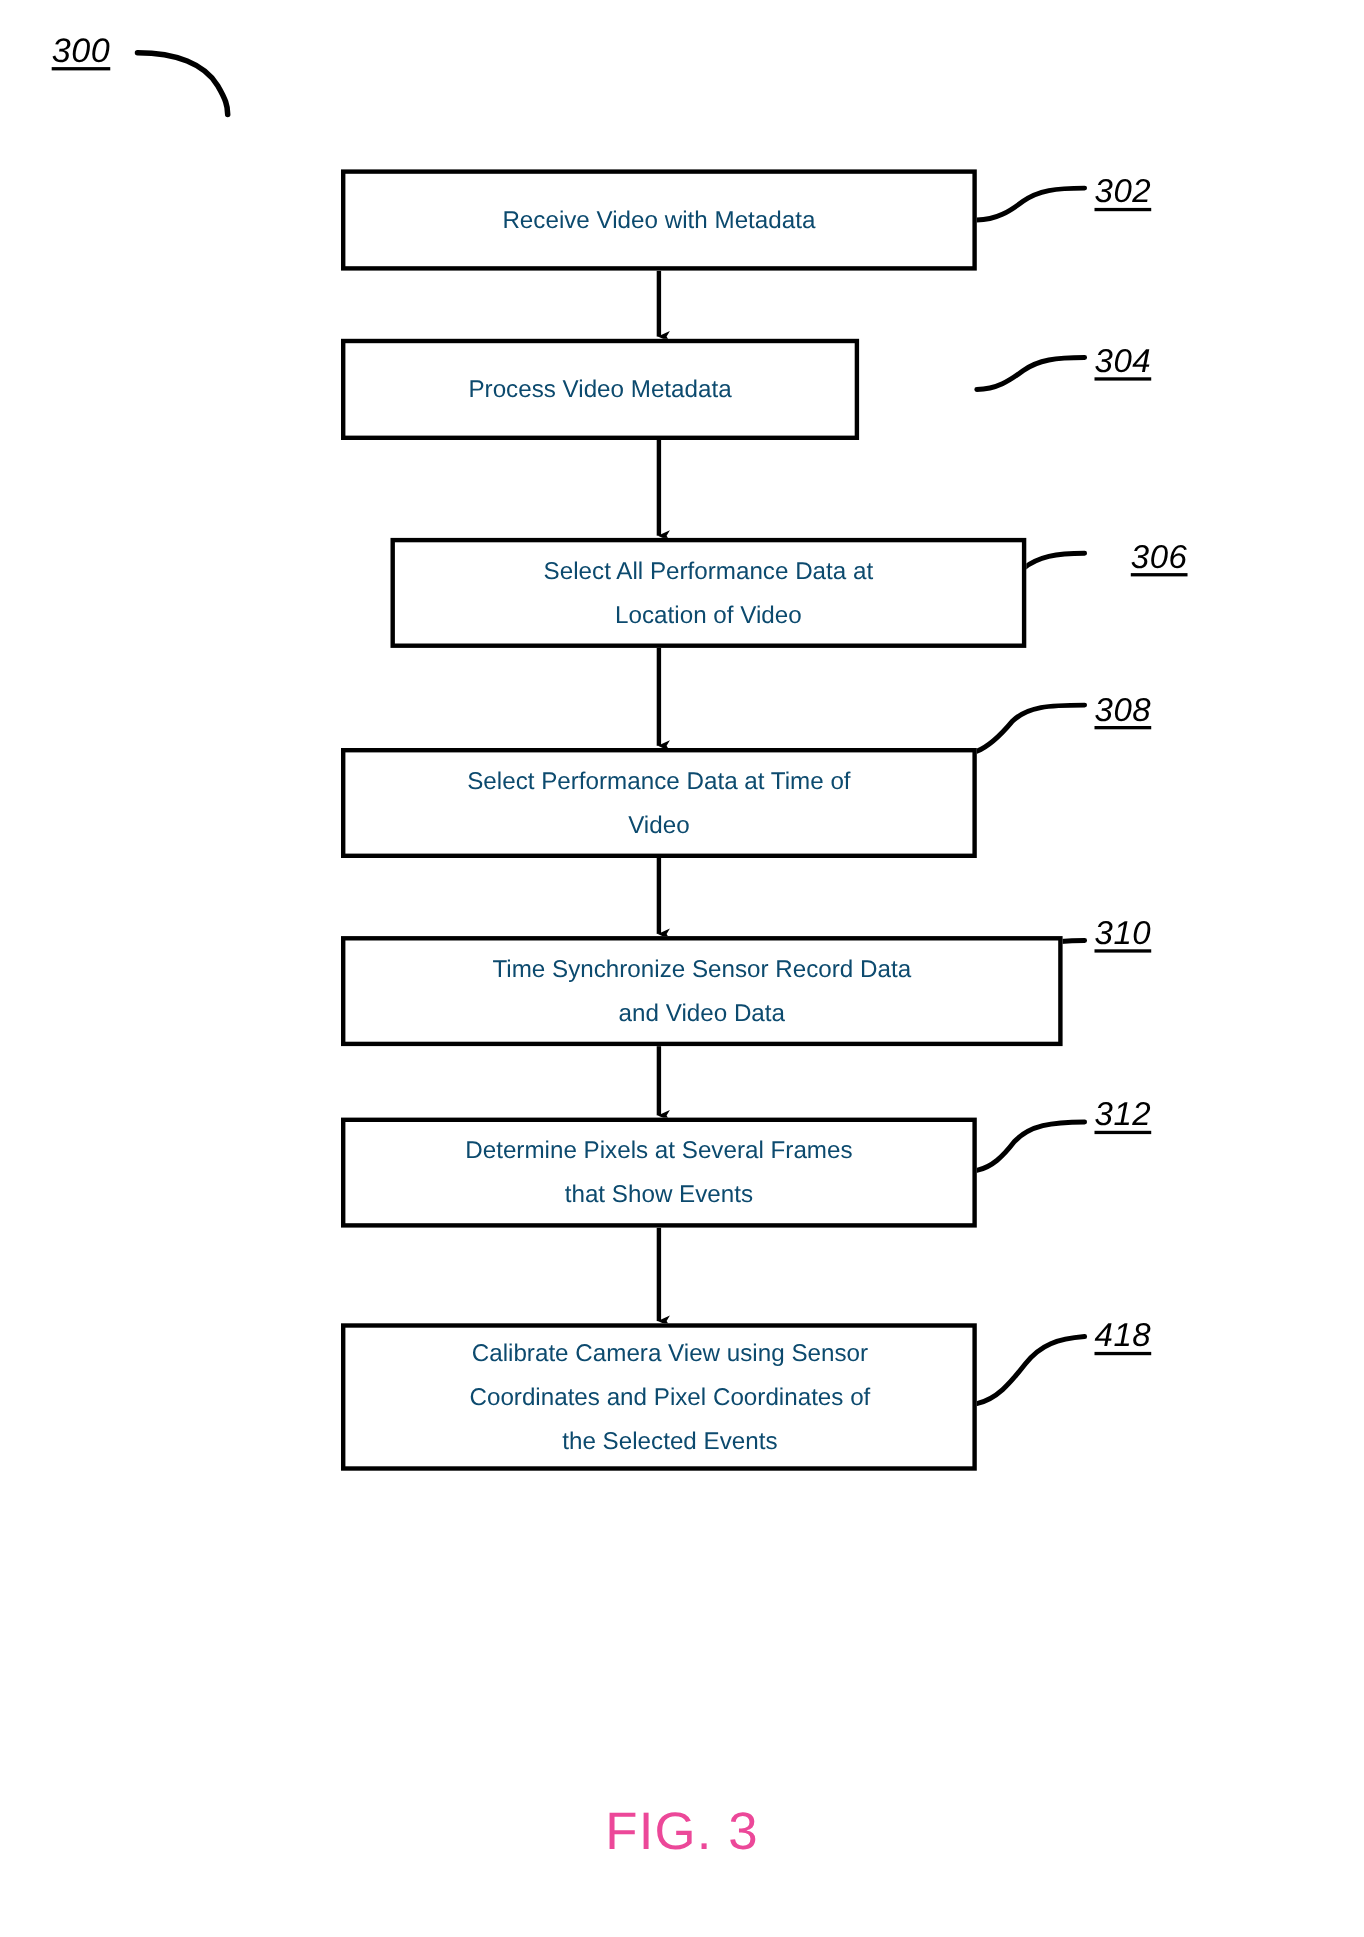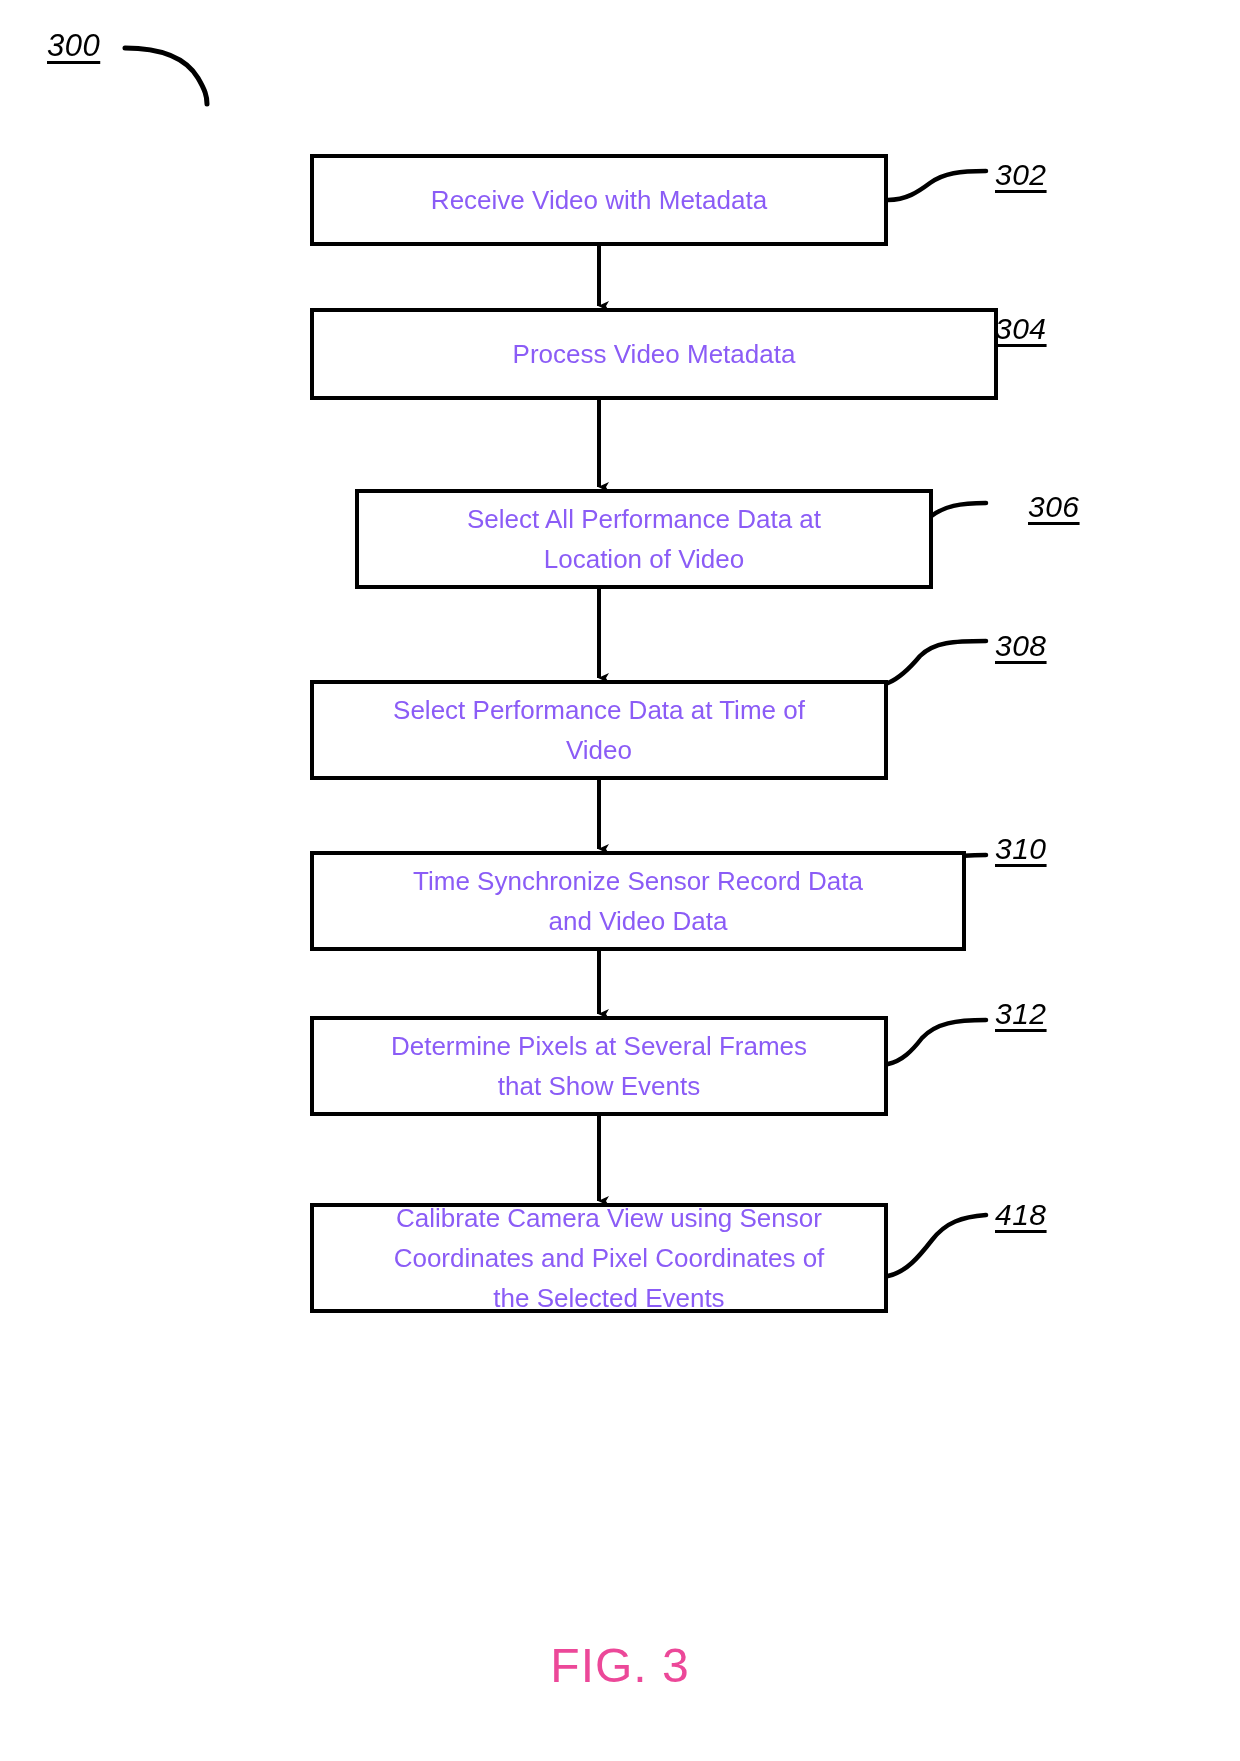--- a/index.html
+++ b/index.html
@@ -50,26 +50,26 @@
   .flow-box {
     position: absolute;
     box-sizing: border-box;
     border: 4px solid #000000;
     background: #ffffff;
     display: flex;
     align-items: center;
     justify-content: center;
   }
   .flow-box-label {
-    font-size: 26px;
+    font-size: 22px;
     line-height: 40px;
     text-align: center;
     white-space: pre-line;
     padding: 0 6px;
-    color: #8b5cf6;
+    color: #0c4a6e;
   }
   
   .ref-num {
     position: absolute;
     font-style: italic;
     font-size: 30px;
     font-weight: 400;
     letter-spacing: 0.5px;
     text-decoration: underline;
     text-underline-offset: 5px;
@@ -120,40 +120,40 @@
         <path d="M 888,1276 C 906,1272 918,1258 932,1240 C 946,1222 962,1217 986,1215" fill="none" stroke="#000000" stroke-width="4.5" stroke-linecap="round"></path>
       </g>
   </svg>
 
   <div class="fig-id" id="fig-id-300">300</div>
 
   <div id="boxes-layer">
       <div class="flow-box" style="left: 310px; top: 154px; width: 578px; height: 92px;">
         <div class="flow-box-label">Receive Video with Metadata</div>
       </div>
-      <div class="flow-box" style="left: 310px; top: 308px; width: 688px; height: 92px; align-items: center;">
+      <div class="flow-box" style="left: 310px; top: 308px; width: 471px; height: 92px; align-items: center;">
         <div class="flow-box-label">Process Video Metadata</div>
       </div>
       <div class="flow-box" style="left: 310px; top: 489px; width: 578px; height: 100px; margin-left: 45px;">
         <div class="flow-box-label">Select All Performance Data at
 Location of Video</div>
       </div>
       <div class="flow-box" style="left: 310px; top: 680px; width: 578px; height: 100px;">
         <div class="flow-box-label">Select Performance Data at Time of
 Video</div>
       </div>
       <div class="flow-box" style="left: 310px; top: 851px; width: 656px; height: 100px;">
         <div class="flow-box-label">Time Synchronize Sensor Record Data
 and Video Data</div>
       </div>
       <div class="flow-box" style="left: 310px; top: 1016px; width: 578px; height: 100px;">
         <div class="flow-box-label">Determine Pixels at Several Frames
 that Show Events</div>
       </div>
-      <div class="flow-box" style="left: 310px; top: 1203px; width: 578px; height: 110px; padding-left: 20px;">
+      <div class="flow-box" style="left: 310px; top: 1203px; width: 578px; height: 134px; padding-left: 20px;">
         <div class="flow-box-label">Calibrate Camera View using Sensor
 Coordinates and Pixel Coordinates of
 the Selected Events</div>
       </div>
     </div>
   <div id="refs-layer">
       <div class="ref-num" style="left: 995px; top: 158px;">302</div>
       <div class="ref-num" style="left: 995px; top: 312px;">304</div>
       <div class="ref-num" style="left: 995px; top: 490px; margin-left: 33px;">306</div>
       <div class="ref-num" style="left: 995px; top: 629px;">308</div>

